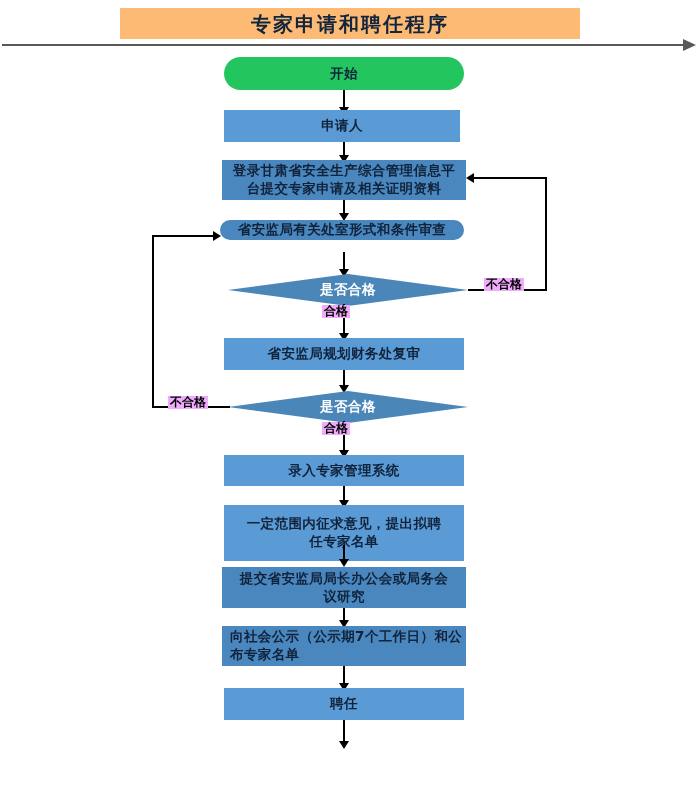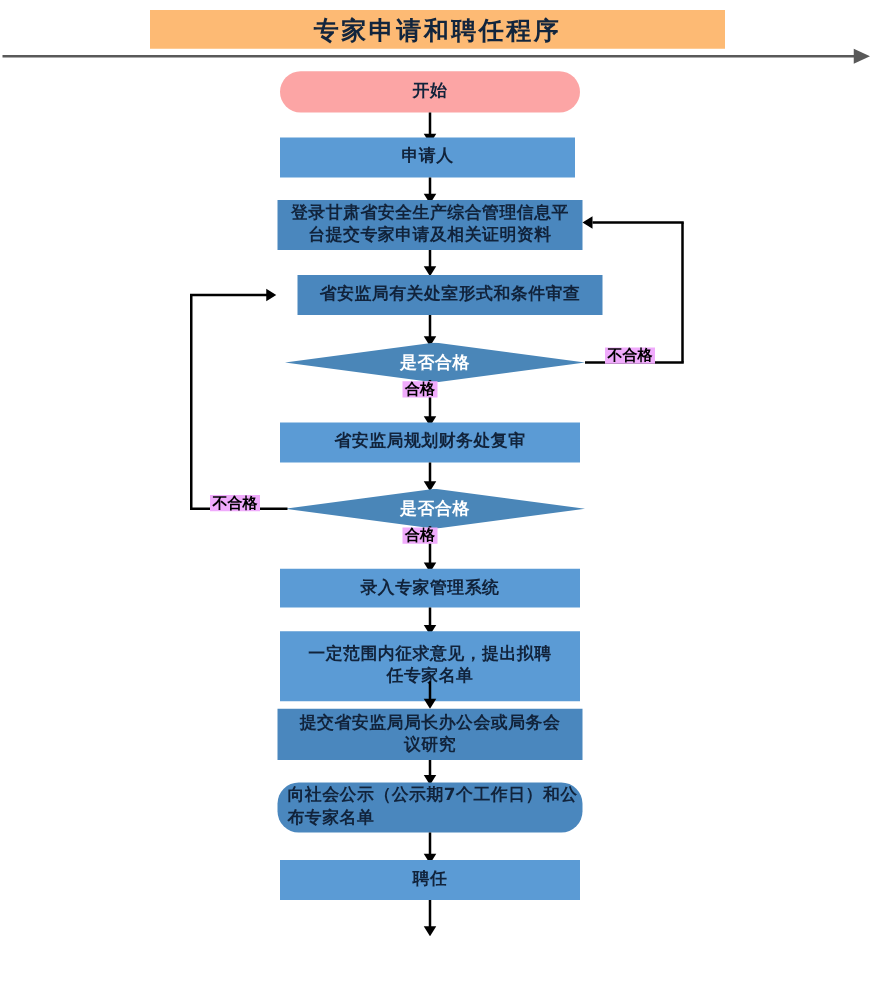--- a/index.html
+++ b/index.html
@@ -70,21 +70,21 @@
     line-height: 1.32;
     letter-spacing: 0.4px;
   }
   .rect {
     background: #5B9BD5;
   }
   .rect.darkish {
     background: #4A87BE;
   }
   .pill {
-    background: #fca5a5;
+    background: #22c55e;
     border-radius: 18px;
   }
   .node.left-text {
     justify-content: flex-start;
     text-align: left;
     padding-left: 8px;
   }
 
   
   .diamond {
@@ -166,21 +166,21 @@
   <div class="node rect" style="left:224px; top:110px; width:236px; height:32px;">申请人</div>
 
   <div class="vline" style="left:343px; top:142px; height:16px;"></div>
   <div class="arrow-down" style="left:339px; top:155px;"></div>
 
   <div class="node rect darkish" style="left:222px; top:160px; width:244px; height:40px; padding:0 4px;">登录甘肃省安全生产综合管理信息平台提交专家申请及相关证明资料</div>
 
   <div class="vline" style="left:343px; top:200px; height:16px;"></div>
   <div class="arrow-down" style="left:339px; top:213px;"></div>
 
-  <div class="node rect darkish" style="left:238px; top:220px; width:244px; height:32px;">省安监局有关处室形式和条件审查</div>
+  <div class="node rect darkish" style="left:220px; top:220px; width:244px; height:20px;border-radius:10px;">省安监局有关处室形式和条件审查</div>
 
   <div class="vline" style="left:343px; top:252px; height:20px;"></div>
   <div class="arrow-down" style="left:339px; top:269px;"></div>
 
   <div class="diamond" style="left:228px; top:274px; width:240px; height:32px;">是否合格</div>
 
   <div class="hline" style="left:468px; top:289px; width:79px;"></div>
   <div class="vline" style="left:545px; top:178px; height:112px;"></div>
   <div class="hline" style="left:474px; top:177px; width:73px;"></div>
   <div class="arrow-left" style="left:466px; top:173px;"></div>
@@ -215,21 +215,21 @@
   <div class="node rect" style="left:224px; top:505px; width:240px; height:56px; padding:0 22px;">一定范围内征求意见，提出拟聘任专家名单</div>
 
   <div class="vline" style="left:343px; top:545px; height:17px;"></div>
   <div class="arrow-down" style="left:339px; top:559px;"></div>
 
   <div class="node rect darkish" style="left:222px; top:567px; width:244px; height:41px; padding:0 12px;">提交省安监局局长办公会或局务会议研究</div>
 
   <div class="vline" style="left:343px; top:608px; height:15px;"></div>
   <div class="arrow-down" style="left:339px; top:620px;"></div>
 
-  <div class="node rect darkish left-text" style="left:222px; top:626px; width:244px; height:40px;border-radius:17px;">向社会公示（公示期7个工作日）和公布专家名单</div>
+  <div class="node rect darkish left-text" style="left:222px; top:626px; width:244px; height:40px;">向社会公示（公示期7个工作日）和公布专家名单</div>
 
   <div class="vline" style="left:343px; top:666px; height:20px;"></div>
   <div class="arrow-down" style="left:339px; top:683px;"></div>
 
   <div class="node rect" style="left:224px; top:688px; width:240px; height:32px;">聘任</div>
 
   <div class="vline" style="left:343px; top:720px; height:24px;"></div>
   <div class="arrow-down" style="left:339px; top:741px;"></div>
 
 

